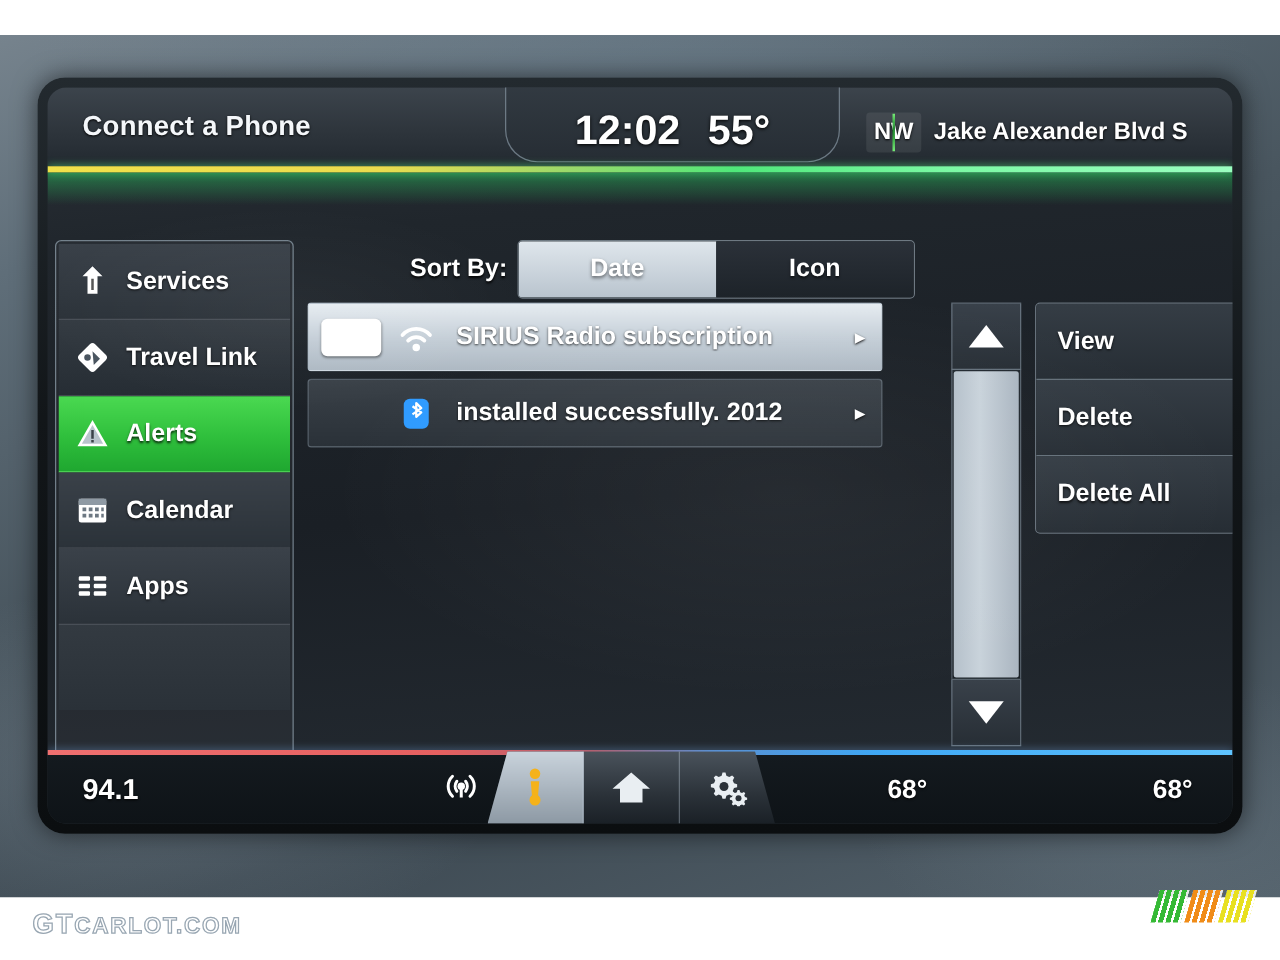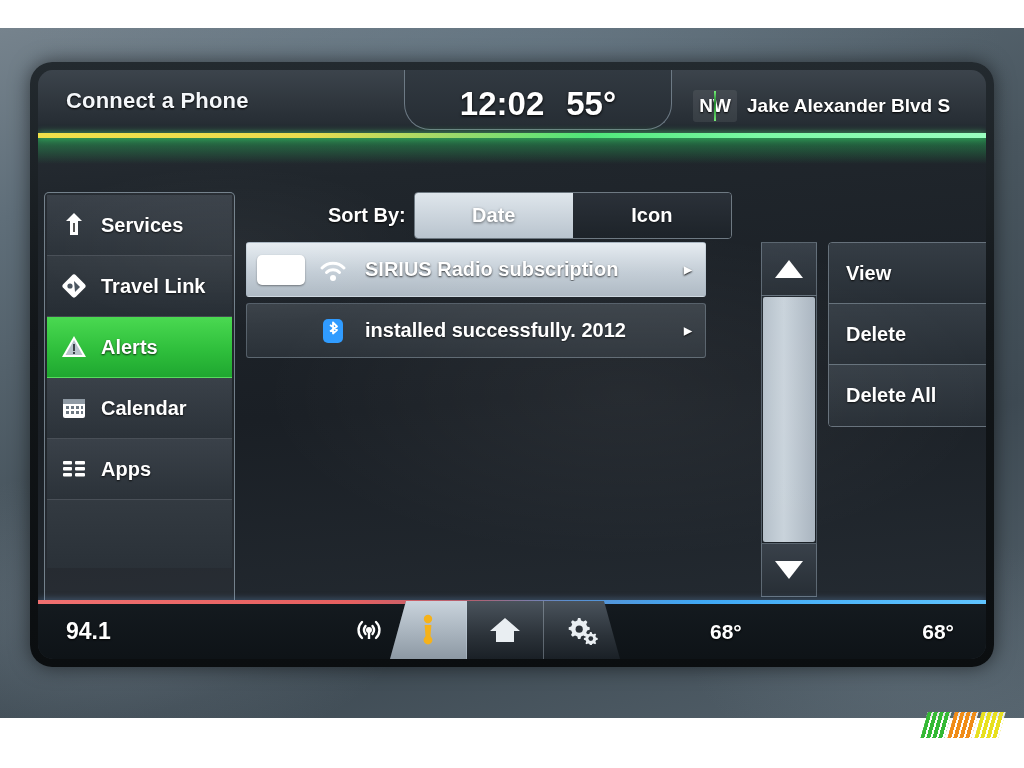--- a/index.html
+++ b/index.html
@@ -170,20 +170,21 @@
 </style>
 </head>
 <body>
 
 <div id="root">
 
   <div class="band-top"></div>
   <div class="photo"></div>
   <div class="band-bottom"></div>
 
+  <div class="watermark"><span>GT</span><span class="wm-small">CARLOT.COM</span></div>
 
   <div class="stripes">
     <i style="--c:#35b935"></i>
       <i style="--c:#f08c18"></i>
       <i style="--c:#e8e020"></i>
   </div>
 
   <div class="bezel">
    <div class="screen">
 

